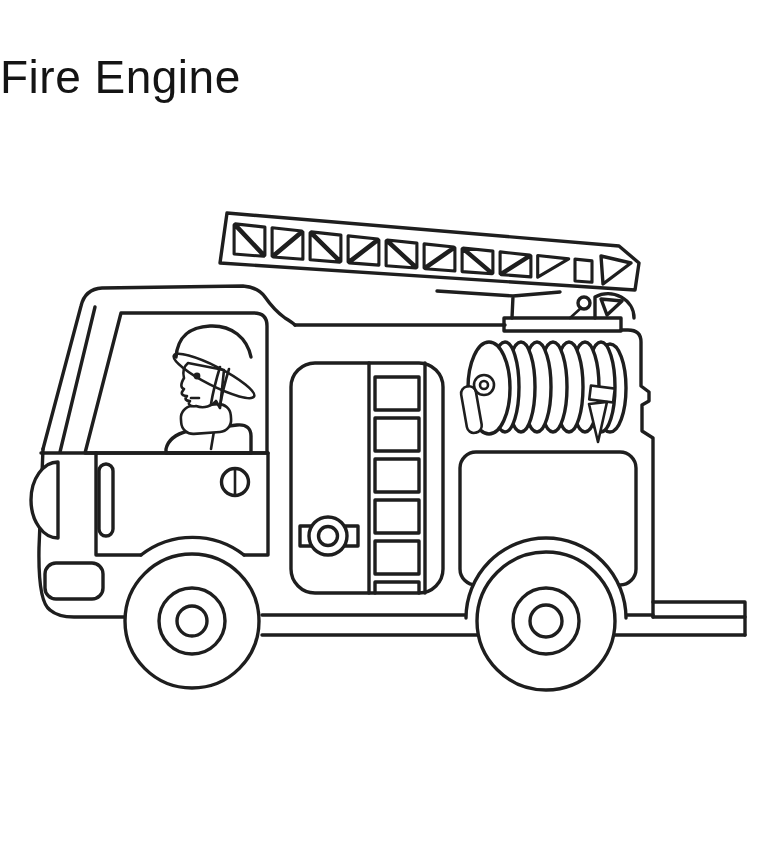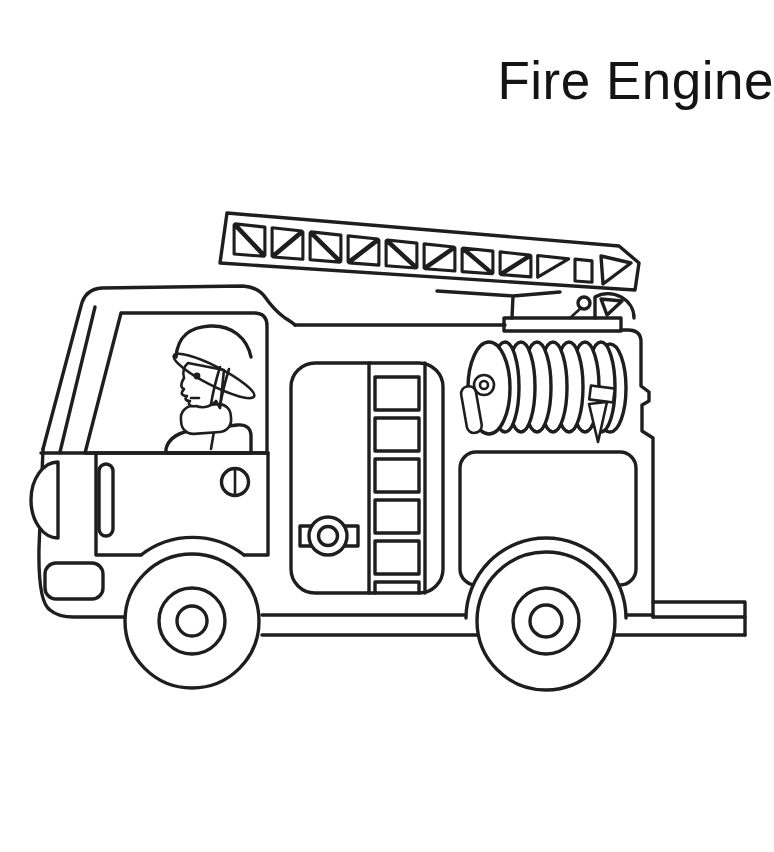--- a/index.html
+++ b/index.html
@@ -2,22 +2,22 @@
 <html style="--line: #1e1e1e; --bg: #ffffff;"><head>
 <meta charset="utf-8">
 <style>
   :root { --line:#1e1e1e; --bg:#ffffff; }
   html,body{margin:0;padding:0;background:var(--bg);}
   .canvas{
     position:relative;width:774px;height:852px;background:var(--bg);
     overflow:hidden;font-family:"Liberation Sans", sans-serif;
   }
   .page-title{
-    position:absolute;top:50px;left:0;width:774px;text-align:right;
-    font-size:53px;font-weight:400;color:#141414;letter-spacing:0.5px;
+    position:absolute;top:50px;left:0;width:774px;text-align:left;
+    font-size:46px;font-weight:400;color:#141414;letter-spacing:0.5px;
     font-family:"Liberation Sans", sans-serif;
   }
   svg.drawing{position:absolute;left:0;top:0;}
   svg.drawing *{vector-effect:none;}
   .s  {fill:none;stroke:var(--line);stroke-width:3.4;stroke-linecap:round;stroke-linejoin:round;}
   .sw {fill:#ffffff;stroke:var(--line);stroke-width:3.4;stroke-linecap:round;stroke-linejoin:round;}
   .sf {fill:none;stroke:var(--line);stroke-width:2.6;stroke-linecap:round;stroke-linejoin:round;}
   .swf{fill:#ffffff;stroke:var(--line);stroke-width:2.6;stroke-linecap:round;stroke-linejoin:round;}
   .dot{fill:var(--line);stroke:none;}
   .truss polygon{fill:none;stroke:var(--line);stroke-width:3.1;stroke-linejoin:round;}

